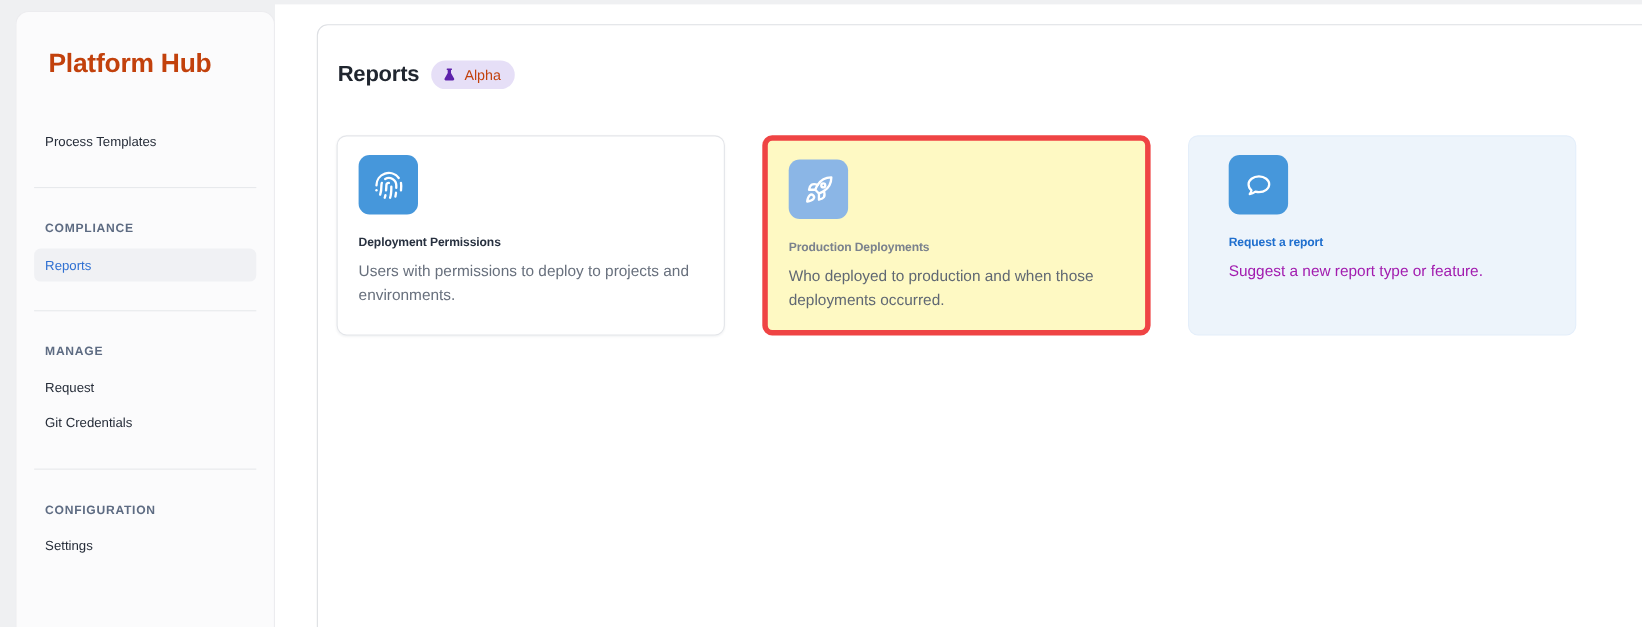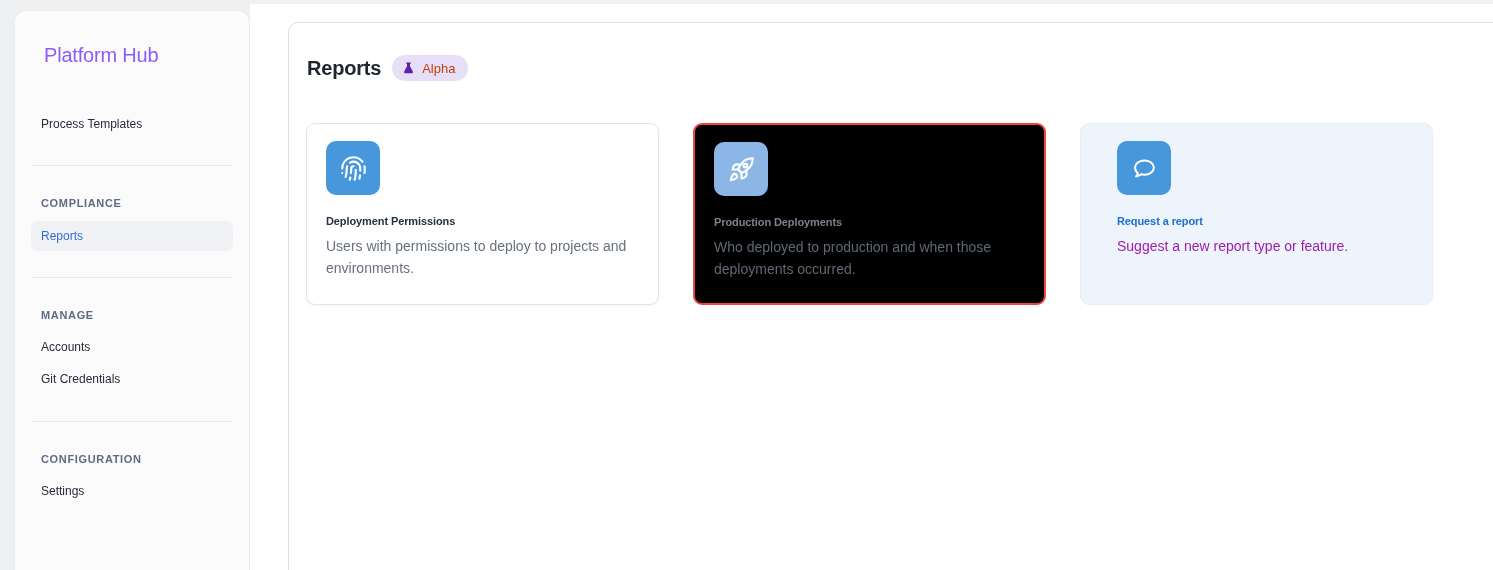--- a/index.html
+++ b/index.html
@@ -22,23 +22,23 @@
   .sidebar {
     position: absolute;
     left: 14px; top: 10px; width: 236px; bottom: -2px;
     background: #fbfbfc;
     border: 1px solid #ececef;
     border-bottom: none;
     border-radius: 12px 12px 0 0;
     z-index: 2;
   }
   .sidebar-title {
-    font-size: 20px;
-    font-weight: 400;
-    color: #8b5cf6;
+    font-size: 24px;
+    font-weight: 700;
+    color: #c2410c;
     letter-spacing: -0.2px;
     margin: 33px 0 0 29px;
   }
   .nav-item {
     font-size: 12px;
     color: #262d39;
     padding: 8px 0 8px 26px;
     cursor: pointer;
   }
   .nav-item.first { margin-top: 42px; }
@@ -111,22 +111,22 @@
     border-radius: 9px;
     padding: 17px 19px;
     cursor: pointer;
   }
   .report-card.enabled {
     background: #ffffff;
     border: 1px solid #e3e5e9;
     box-shadow: 0 1px 2px rgba(20,30,50,0.05);
   }
   .report-card.disabled {
-    background: #000000;
-    border: 2px solid #ef4444;
+    background: #fef9c3;
+    border: 5px solid #ef4444;
     cursor: default;
   }
   .report-card.request {
     background: #edf4fb;
     border: 1px solid #e4eefa;
     padding-left: 36px;
   }
   .icon-tile {
     width: 54px; height: 54px;
     border-radius: 10px;
@@ -167,21 +167,21 @@
 
   <hr class="sidebar-divider">
 
   <div class="section-header">COMPLIANCE</div>
   <div class="nav-item selected">Reports</div>
 
   <hr class="sidebar-divider">
 
   <div class="section-header">MANAGE</div>
   <div class="nav-group">
-    <div class="nav-item plain">Accounts</div>
+    <div class="nav-item plain">Request</div>
     <div class="nav-item plain">Git Credentials</div>
   </div>
 
   <hr class="sidebar-divider">
 
   <div class="section-header">CONFIGURATION</div>
   <div class="nav-group">
     <div class="nav-item plain">Settings</div>
   </div>
 </aside>

